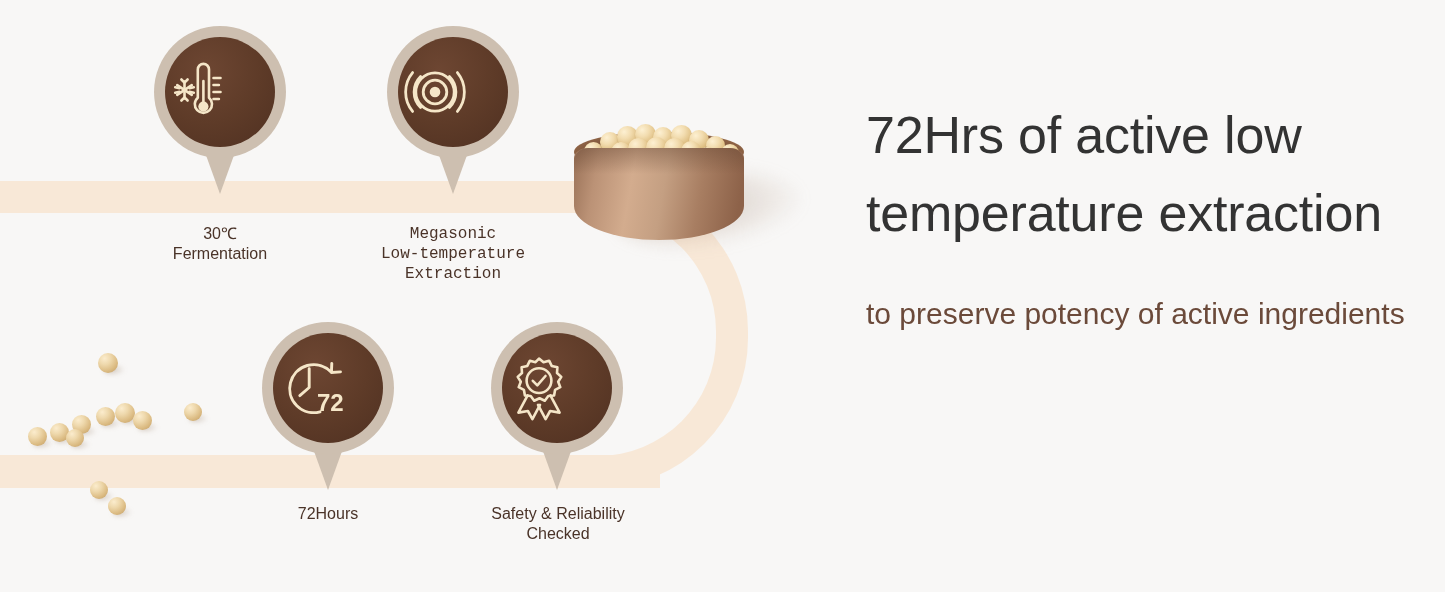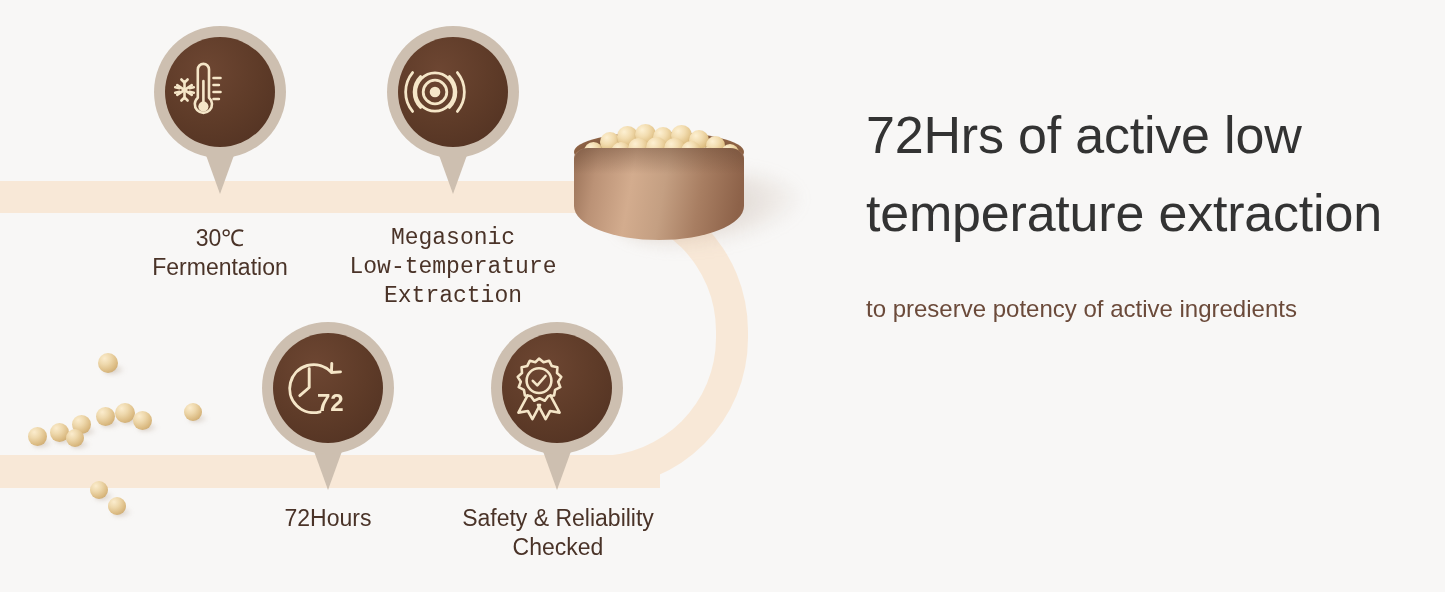--- a/index.html
+++ b/index.html
@@ -80,33 +80,33 @@
   .pin-disc{
     position:absolute;left:11px;top:11px;width:110px;height:110px;
     border-radius:50%;
     background:radial-gradient(circle at 38% 30%, #6d4632 0%, #5e3b28 52%, #4f3021 100%);
     display:flex;align-items:center;justify-content:flex-start;
   }
   .pin-disc svg{display:block;}
 
   .pin-label{
     position:absolute;text-align:center;
-    color:#4a3328;font-size:23px;line-height:1.26;
+    color:#4a3328;font-size:16px;line-height:1.26;
     font-family:"Liberation Sans", sans-serif;white-space:pre-line;
   }
 
   
   .copy{position:absolute;left:866px;top:96px;width:540px;}
   .headline{
     color:#333333;font-size:52px;line-height:1.50;
     font-weight:400;letter-spacing:-.2px;margin:0;
     font-family:"Liberation Sans", sans-serif;
   }
   .subhead{
-    color:#6b4a3a;font-size:24px;line-height:1.60;
+    color:#6b4a3a;font-size:30px;line-height:1.60;
     font-weight:400;margin:38px 0 0 0;
     font-family:"Liberation Sans", sans-serif;
   }
 </style>
 </head>
 <body>
 
 <div id="stage">
 
   <div class="path-layer">

